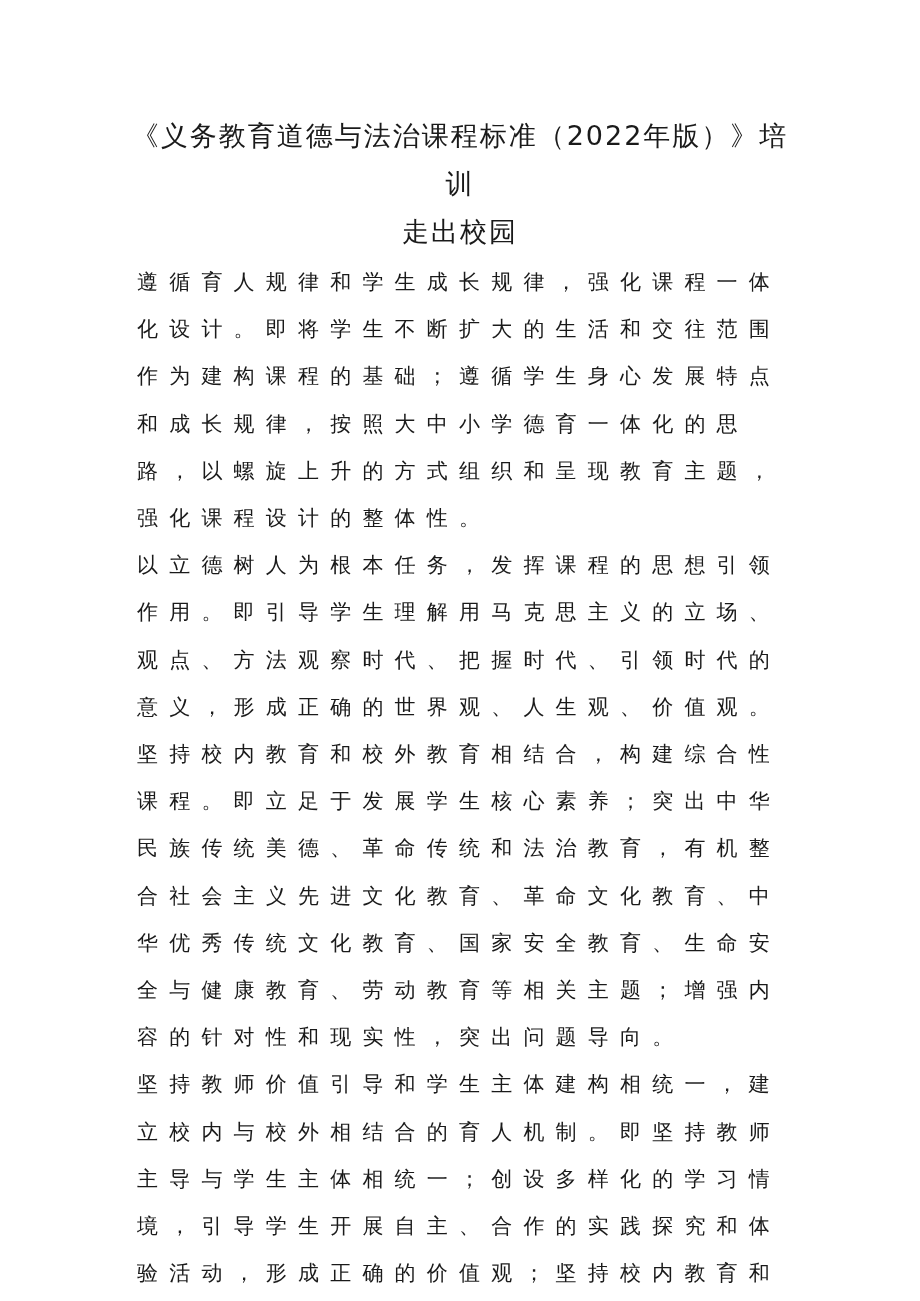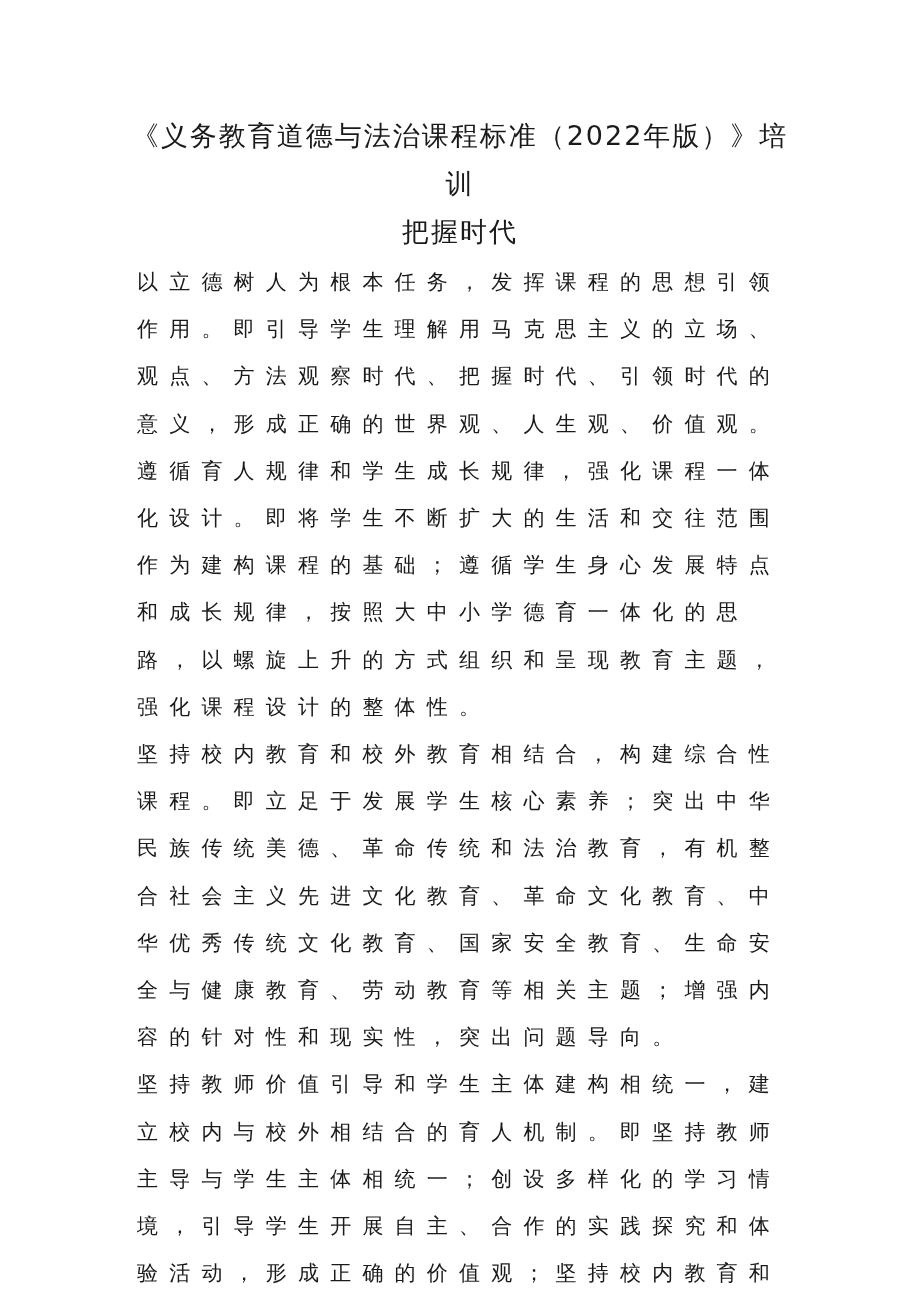--- a/index.html
+++ b/index.html
@@ -46,22 +46,22 @@
       line-height: 47.2px;
       letter-spacing: 11.2px;
       text-align: left;
       word-break: break-all;
     }
   </style>
 </head>
 <body>
 
 <div class="page">
-  <h1 class="title"><span>《义务教育道德与法治课程标准（2022年版）》培训</span><br><span>把握时代</span></h1>
+  <h1 class="title"><span>《义务教育道德与法治课程标准（2022年版）》培训</span><br><span>走出校园</span></h1>
 
   <div class="body-text">
+    <p class="para">遵循育人规律和学生成长规律，强化课程一体化设计。即将学生不断扩大的生活和交往范围作为建构课程的基础；遵循学生身心发展特点和成长规律，按照大中小学德育一体化的思路，以螺旋上升的方式组织和呈现教育主题，强化课程设计的整体性。</p>
     <p class="para">以立德树人为根本任务，发挥课程的思想引领作用。即引导学生理解用马克思主义的立场、观点、方法观察时代、把握时代、引领时代的意义，形成正确的世界观、人生观、价值观。</p>
-    <p class="para">遵循育人规律和学生成长规律，强化课程一体化设计。即将学生不断扩大的生活和交往范围作为建构课程的基础；遵循学生身心发展特点和成长规律，按照大中小学德育一体化的思路，以螺旋上升的方式组织和呈现教育主题，强化课程设计的整体性。</p>
     <p class="para">坚持校内教育和校外教育相结合，构建综合性课程。即立足于发展学生核心素养；突出中华民族传统美德、革命传统和法治教育，有机整合社会主义先进文化教育、革命文化教育、中华优秀传统文化教育、国家安全教育、生命安全与健康教育、劳动教育等相关主题；增强内容的针对性和现实性，突出问题导向。</p>
     <p class="para">坚持教师价值引导和学生主体建构相统一，建立校内与校外相结合的育人机制。即坚持教师主导与学生主体相统一；创设多样化的学习情境，引导学生开展自主、合作的实践探究和体验活动，形成正确的价值观；坚持校内教育和校外教育相结合，引导学生走出课堂、走出校园，积极参与社会实践活动。</p>
 
   </div>
 </div>
 
 </body></html>

